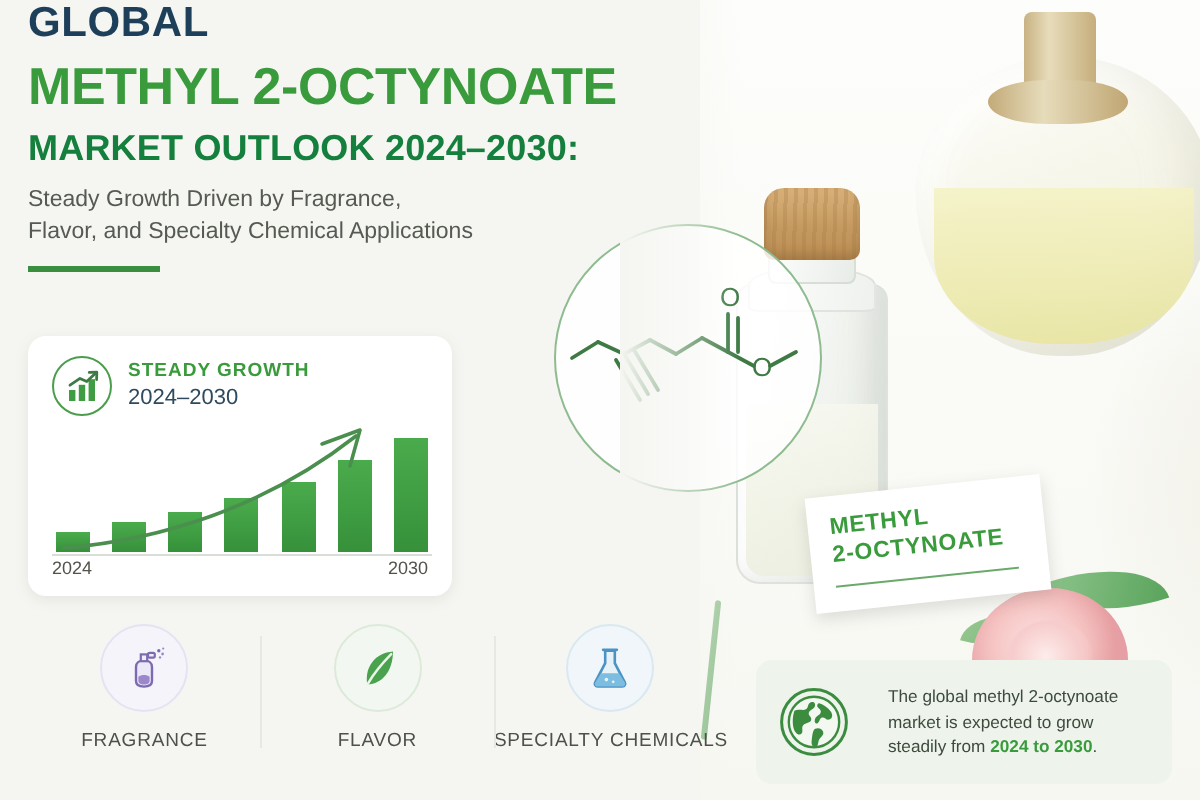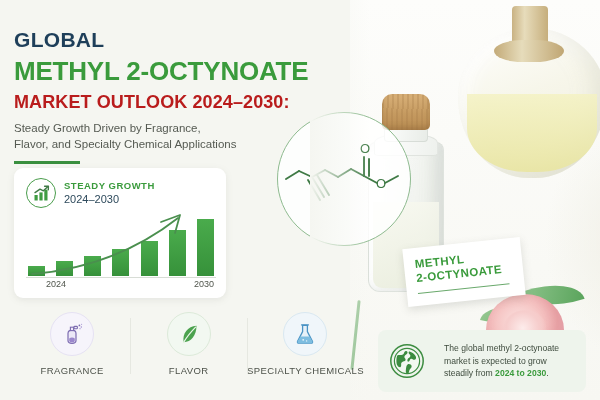--- a/index.html
+++ b/index.html
@@ -155,30 +155,30 @@
   .molecule {
     position:absolute; left:277px; top:112px; width:134px; height:134px;
     border-radius:50%;
     background:rgba(255,255,255,0.82);
     border:1px solid #8fbb90;
     z-index:5;
   }
   .molecule svg { position:absolute; inset:0; }
 
   
-  .head { position:absolute; left:14px; top:28px; z-index:8; }
+  .head { position:absolute; left:14px; top:0; z-index:8; }
   .h-global {
     color:#1e3f5a; font-size:21px; font-weight:700; letter-spacing:.3px; line-height:24px;
   }
   .h-main {
     color:#3a9b3c; font-size:26px; font-weight:700; letter-spacing:-.2px; line-height:34px;
     margin-top:2px; white-space:nowrap;
   }
   .h-sub {
-    color:#b91c1c; font-size:18px; font-weight:700; letter-spacing:.1px; line-height:22px;
+    color:#15803d; font-size:18px; font-weight:700; letter-spacing:.1px; line-height:22px;
     margin-top:3px; white-space:nowrap;
   }
   .tagline {
     color:#555a52; font-size:11.5px; line-height:16px; margin-top:7px; font-weight:400;
   }
   .green-rule { width:66px; height:3px; background:#3a8f3f; margin-top:9px; }
 
   
   .chart-card {
     position:absolute; left:14px; top:168px; width:212px; height:130px;
@@ -192,21 +192,21 @@
     display:flex; align-items:center; justify-content:center; flex:0 0 auto;
   }
   .badge-text .bt1 { color:#3a9b3c; font-size:9.5px; font-weight:700; letter-spacing:.5px; line-height:11px; }
   .badge-text .bt2 { color:#2e4a5c; font-size:11px; line-height:14px; margin-top:1px; }
 
   .plot { position:absolute; left:14px; right:12px; top:46px; height:62px; }
   .bars { position:absolute; inset:0; display:flex; align-items:flex-end; justify-content:space-between; }
   .bar { width:17px; background:linear-gradient(180deg,#4aab4c 0%, #36913a 100%); }
   .axis { position:absolute; left:12px; right:10px; top:109px; height:1px; background:#d8ddd6; }
   .yearlab { position:absolute; top:111px; color:#50554c; font-size:9px; }
-  .yearlab.l { left:32px; }
+  .yearlab.l { left:12px; }
   .yearlab.r { right:12px; }
   .arrow-svg { position:absolute; left:0; top:-6px; width:100%; height:74px; pointer-events:none; }
 
   
   .cats { position:absolute; left:14px; top:312px; width:350px; height:78px; display:flex; z-index:8;justify-content:flex-end; }
   .cat { flex:1; display:flex; flex-direction:column; align-items:center; justify-content:flex-start; position:relative; }
   .cat + .cat::before {
     content:""; position:absolute; left:0; top:6px; width:1px; height:56px; background:#e6e8e1;
   }
   .cat-circle {

